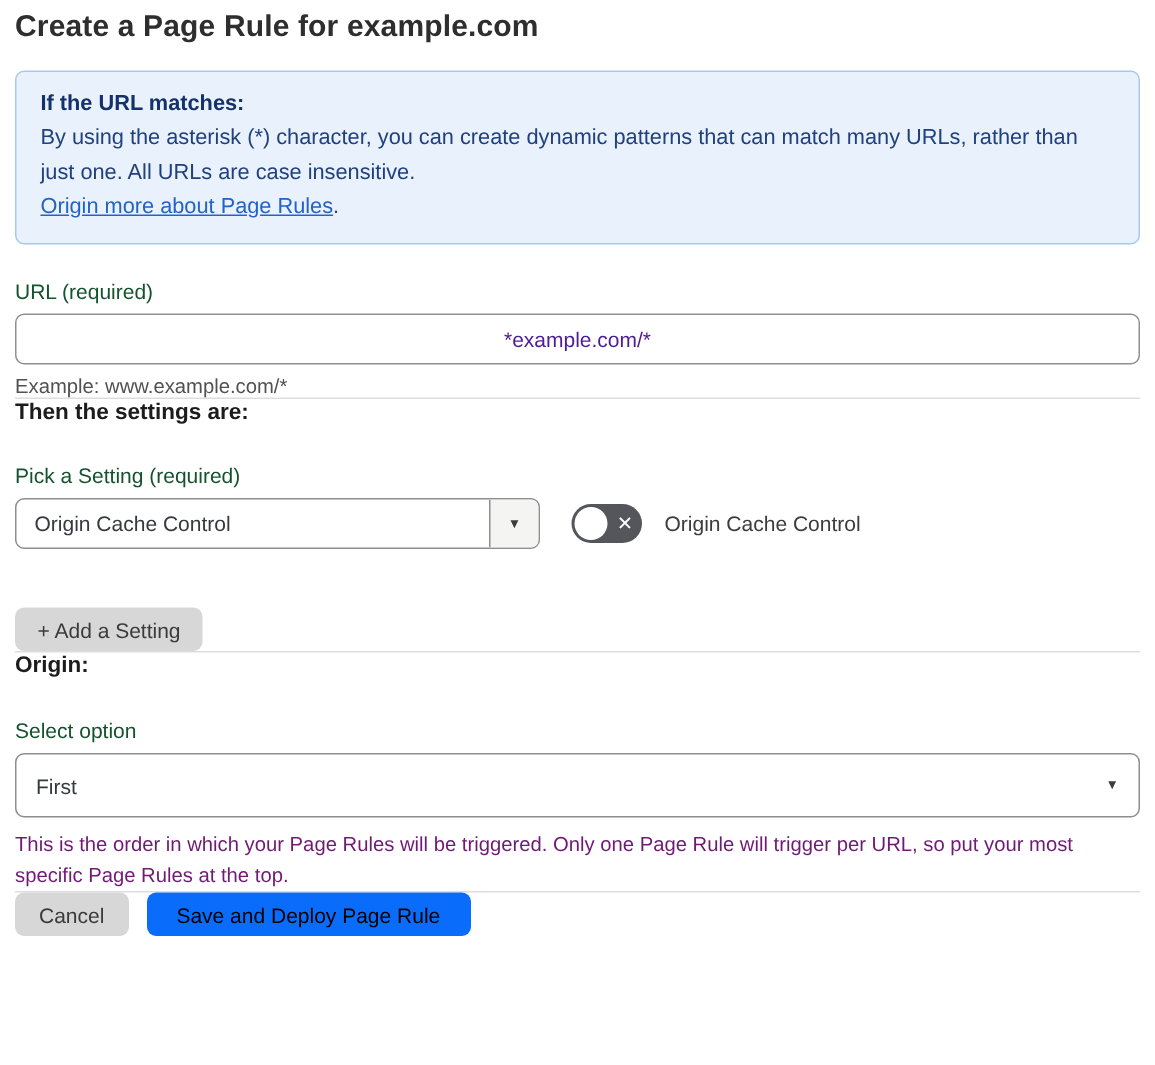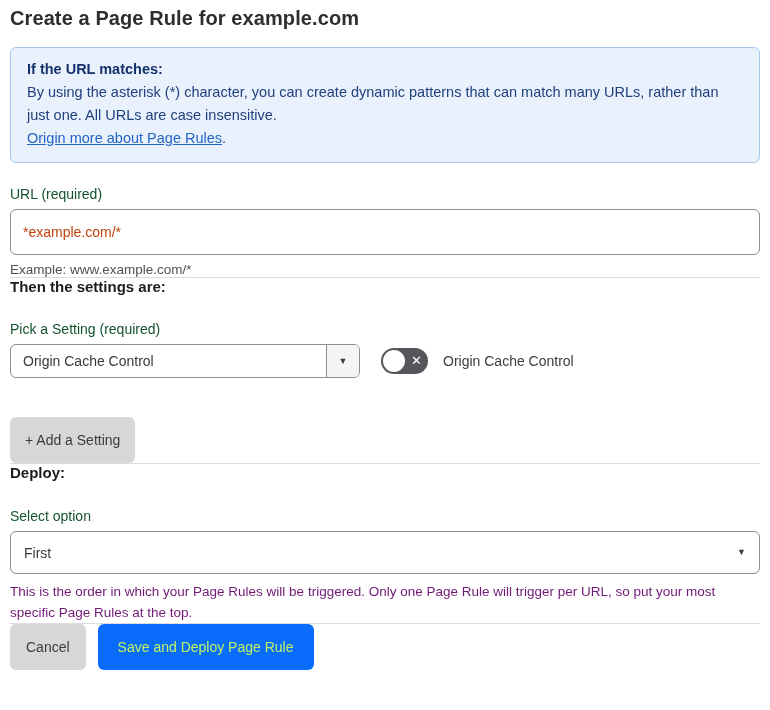--- a/index.html
+++ b/index.html
@@ -48,29 +48,30 @@
 
   
   .field-label {
     display: block;
     font-size: 14px;
     color: #14532d;
     margin-bottom: 7px;
   }
   .text-input {
     width: 100%;
-    height: 46px;
+    height: 34px;
     border: 1px solid #909090;
     border-radius: 6px;
     padding: 0 12px;
     font-family: "Liberation Sans", "DejaVu Sans", sans-serif;
     font-size: 14px;
-    color: #c2410c;
+    color: #4c1d95;
     background: #ffffff;
     outline: none;
+    text-align: center;
   }
   .hint {
     font-size: 13.5px;
     color: #515151;
     margin-top: 7px;
   }
 
   hr.divider {
     border: none;
     border-top: 1px solid #dddddd;
@@ -149,28 +150,28 @@
     color: #ffffff;
     font-size: 13px;
     line-height: 26px;
   }
   .toggle-label { font-size: 14px; color: #3d3d3d; }
 
   
   .btn {
     font-family: "Liberation Sans", "DejaVu Sans", sans-serif;
     font-size: 14px;
-    height: 46px;
+    height: 29px;
     border: none;
     border-radius: 6px;
     cursor: pointer;
     padding: 0 16px;
   }
   .btn-gray { background: #d7d7d7; color: #3b3b3b; }
-  .btn-blue { background: #0a6cfb; color: #bef264; padding: 0 20px; }
+  .btn-blue { background: #0a6cfb; color: #000000; padding: 0 20px; }
   .add-setting-btn { margin-top: 39px; padding: 0 15px; }
 
   .order-label { margin-top: 27px; }
   .select-simple {
     width: 100%;
     height: 43px;
     border: 1px solid #8e8e8e;
     border-radius: 6px;
     background: #ffffff;
     display: flex;
@@ -232,21 +233,21 @@
         </div>
         <span class="toggle-label">Origin Cache Control</span>
       </div>
     </div>
   </div>
 
   <button class="btn btn-gray add-setting-btn">+ Add a Setting</button>
 
   <hr class="divider hr-2">
 
-  <h2 class="section-heading">Deploy:</h2>
+  <h2 class="section-heading">Origin:</h2>
 
   <label class="field-label order-label">Select option</label>
   <div class="select-simple">
     <span class="select-text">First</span>
     <span class="caret">▼</span>
   </div>
   <p class="hint2">This is the order in which your Page Rules will be triggered. Only one Page Rule will trigger per URL, so put your most specific Page Rules at the top.</p>
 
   <hr class="divider hr-3">
 

